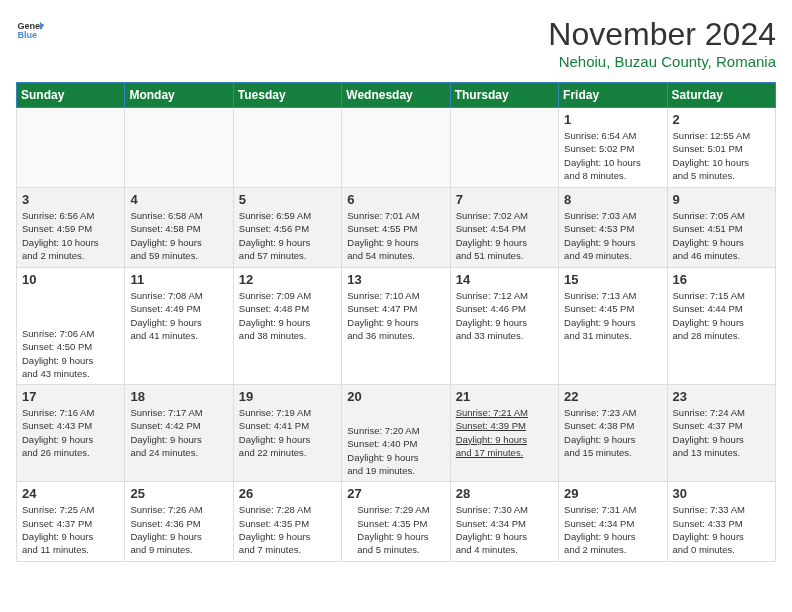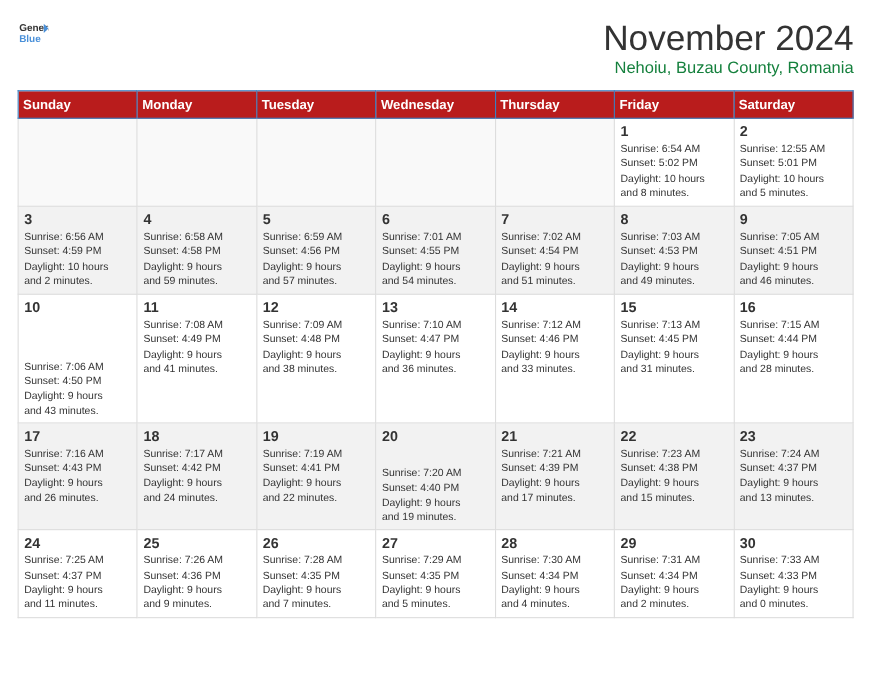--- a/index.html
+++ b/index.html
@@ -37,21 +37,21 @@
     .calendar-subtitle {
       font-size: 15px;
       color: #15803d;
     }
     .calendar {
       width: 100%;
       border-collapse: collapse;
       table-layout: fixed;
     }
     .calendar th {
-      background: #b91c1c;
+      background: #15803d;
       color: #fff;
       padding: 5px 4px;
       font-size: 12px;
       font-weight: bold;
       text-align: left;
       border: 1px solid #3a7fc1;
     }
     .calendar td {
       vertical-align: top;
       border: 1px solid #ddd;
@@ -257,21 +257,21 @@
         </td>
         <td class="alt-row">
           <span class="day-number">20</span>
           <div class="day-info" style="white-space: pre-line; margin-top: 20px;">Sunrise: 7:20 AM
 Sunset: 4:40 PM
 Daylight: 9 hours
 and 19 minutes.</div>
         </td>
         <td class="alt-row">
           <span class="day-number">21</span>
-          <div class="day-info" style="white-space: pre-line;">Sunrise: 7:21 AM
+          <div class="day-info" style="white-space: pre-line; text-decoration: underline;">Sunrise: 7:21 AM
 Sunset: 4:39 PM
 Daylight: 9 hours
 and 17 minutes.</div>
         </td>
         <td class="alt-row">
           <span class="day-number">22</span>
           <div class="day-info" style="white-space: pre-line;">Sunrise: 7:23 AM
 Sunset: 4:38 PM
 Daylight: 9 hours
 and 15 minutes.</div>
@@ -301,21 +301,21 @@
         </td>
         <td>
           <span class="day-number">26</span>
           <div class="day-info" style="white-space: pre-line;">Sunrise: 7:28 AM
 Sunset: 4:35 PM
 Daylight: 9 hours
 and 7 minutes.</div>
         </td>
         <td>
           <span class="day-number">27</span>
-          <div class="day-info" style="white-space: pre-line;">Sunrise: 7:29 AM
+          <div class="day-info" style="white-space: pre-line; margin-left: 10px;">Sunrise: 7:29 AM
 Sunset: 4:35 PM
 Daylight: 9 hours
 and 5 minutes.</div>
         </td>
         <td>
           <span class="day-number">28</span>
           <div class="day-info" style="white-space: pre-line;">Sunrise: 7:30 AM
 Sunset: 4:34 PM
 Daylight: 9 hours
 and 4 minutes.</div>

